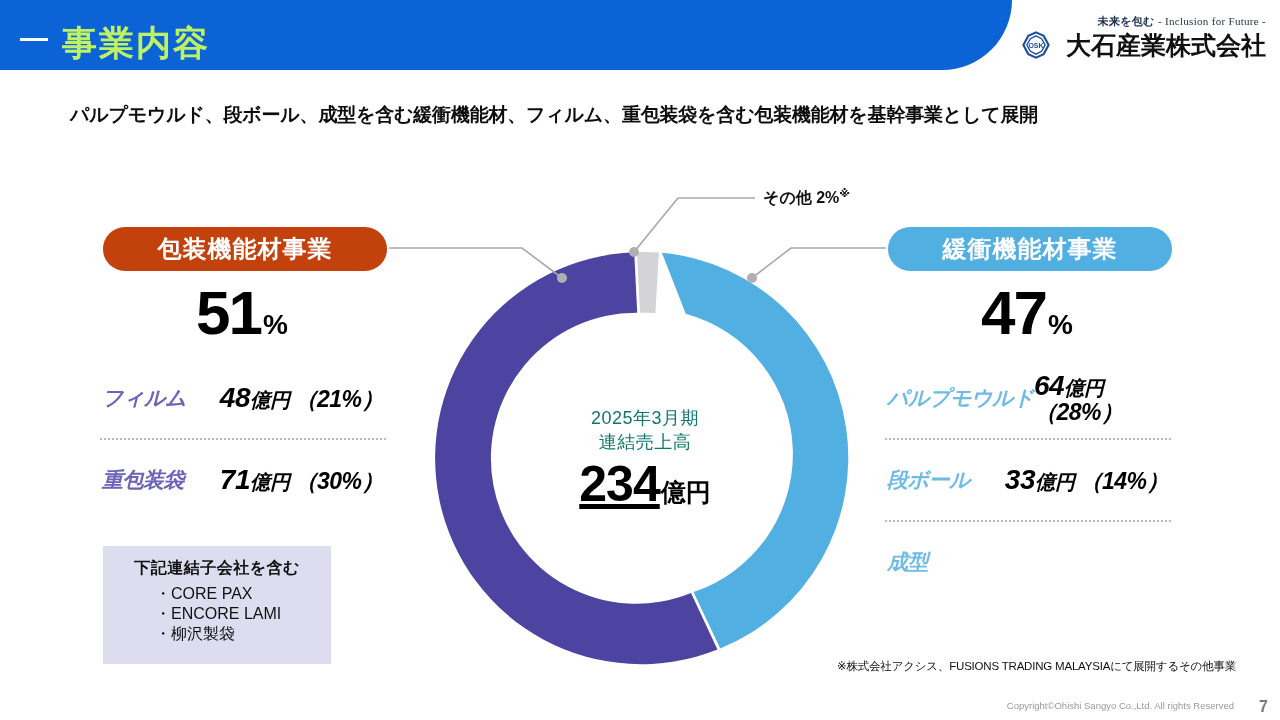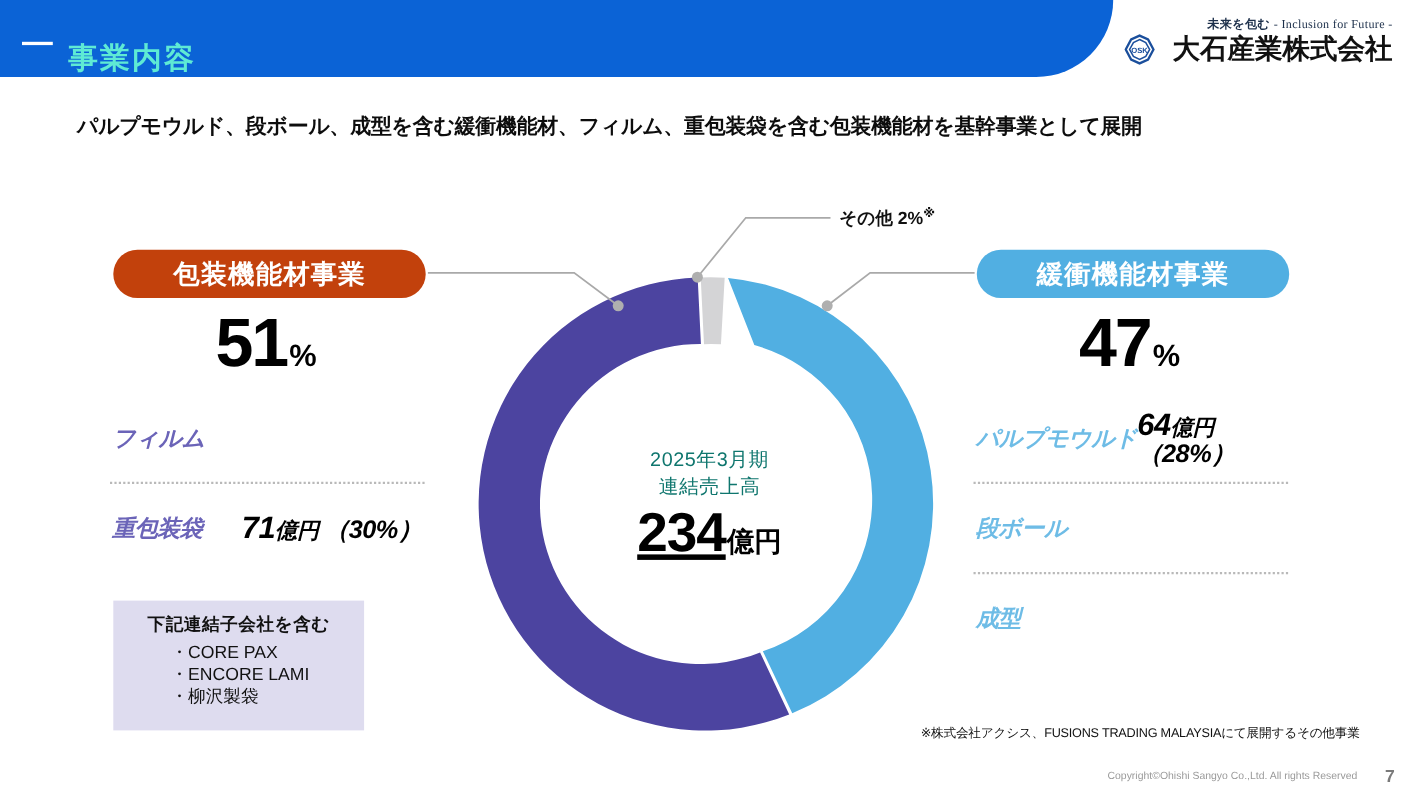--- a/index.html
+++ b/index.html
@@ -31,26 +31,25 @@
     left: 20px;
     top: 38px;
     width: 28px;
     height: 3px;
     background: #ffffff;
   }
   .header-title {
     position: absolute;
     left: 62px;
     top: 20px;
-    font-size: 27px;
-    font-weight: bold;
-    color: #5eead4;
+    font-size: 35px;
+    font-weight: bold;
+    color: #bef264;
     letter-spacing: 2px;
     white-space: nowrap;
-    margin-top: 15px;
   }
 
   
   .logo-wrap {
     position: absolute;
     right: 14px;
     top: 14px;
     text-align: right;
   }
   .logo-tagline {
@@ -423,20 +422,26 @@
   <span class="s">%</span>
 </div>
 <div class="bigpct bigpct-right">
   <span class="v">47</span>
   <span class="s">%</span>
 </div>
 
 <div class="col col-left">
   <div class="row">
     <span class="name">フィルム</span>
+    <span class="vals">
+      <span class="amt">
+        <span class="n">48</span><span class="u">億円</span>
+      </span>
+      <span class="pct">（21%）</span>
+    </span>
   </div>
   <div class="divider"></div>
   <div class="row">
     <span class="name">重包装袋</span>
     <span class="vals">
       <span class="amt">
         <span class="n">71</span><span class="u">億円</span>
       </span>
       <span class="pct">（30%）</span>
     </span>
@@ -449,20 +454,26 @@
     <span class="vals">
       <span class="amt">
         <span class="n">64</span><span class="u">億円</span>
       </span>
       <span class="pct">（28%）</span>
     </span>
   </div>
   <div class="divider"></div>
   <div class="row">
     <span class="name">段ボール</span>
+    <span class="vals">
+      <span class="amt">
+        <span class="n">33</span><span class="u">億円</span>
+      </span>
+      <span class="pct">（14%）</span>
+    </span>
   </div>
   <div class="divider"></div>
   <div class="row">
     <span class="name">成型</span>
   </div>
 </div>
 
 <div class="subs-box">
   <div class="subs-title">下記連結子会社を含む</div>
   <ul class="subs-list">

